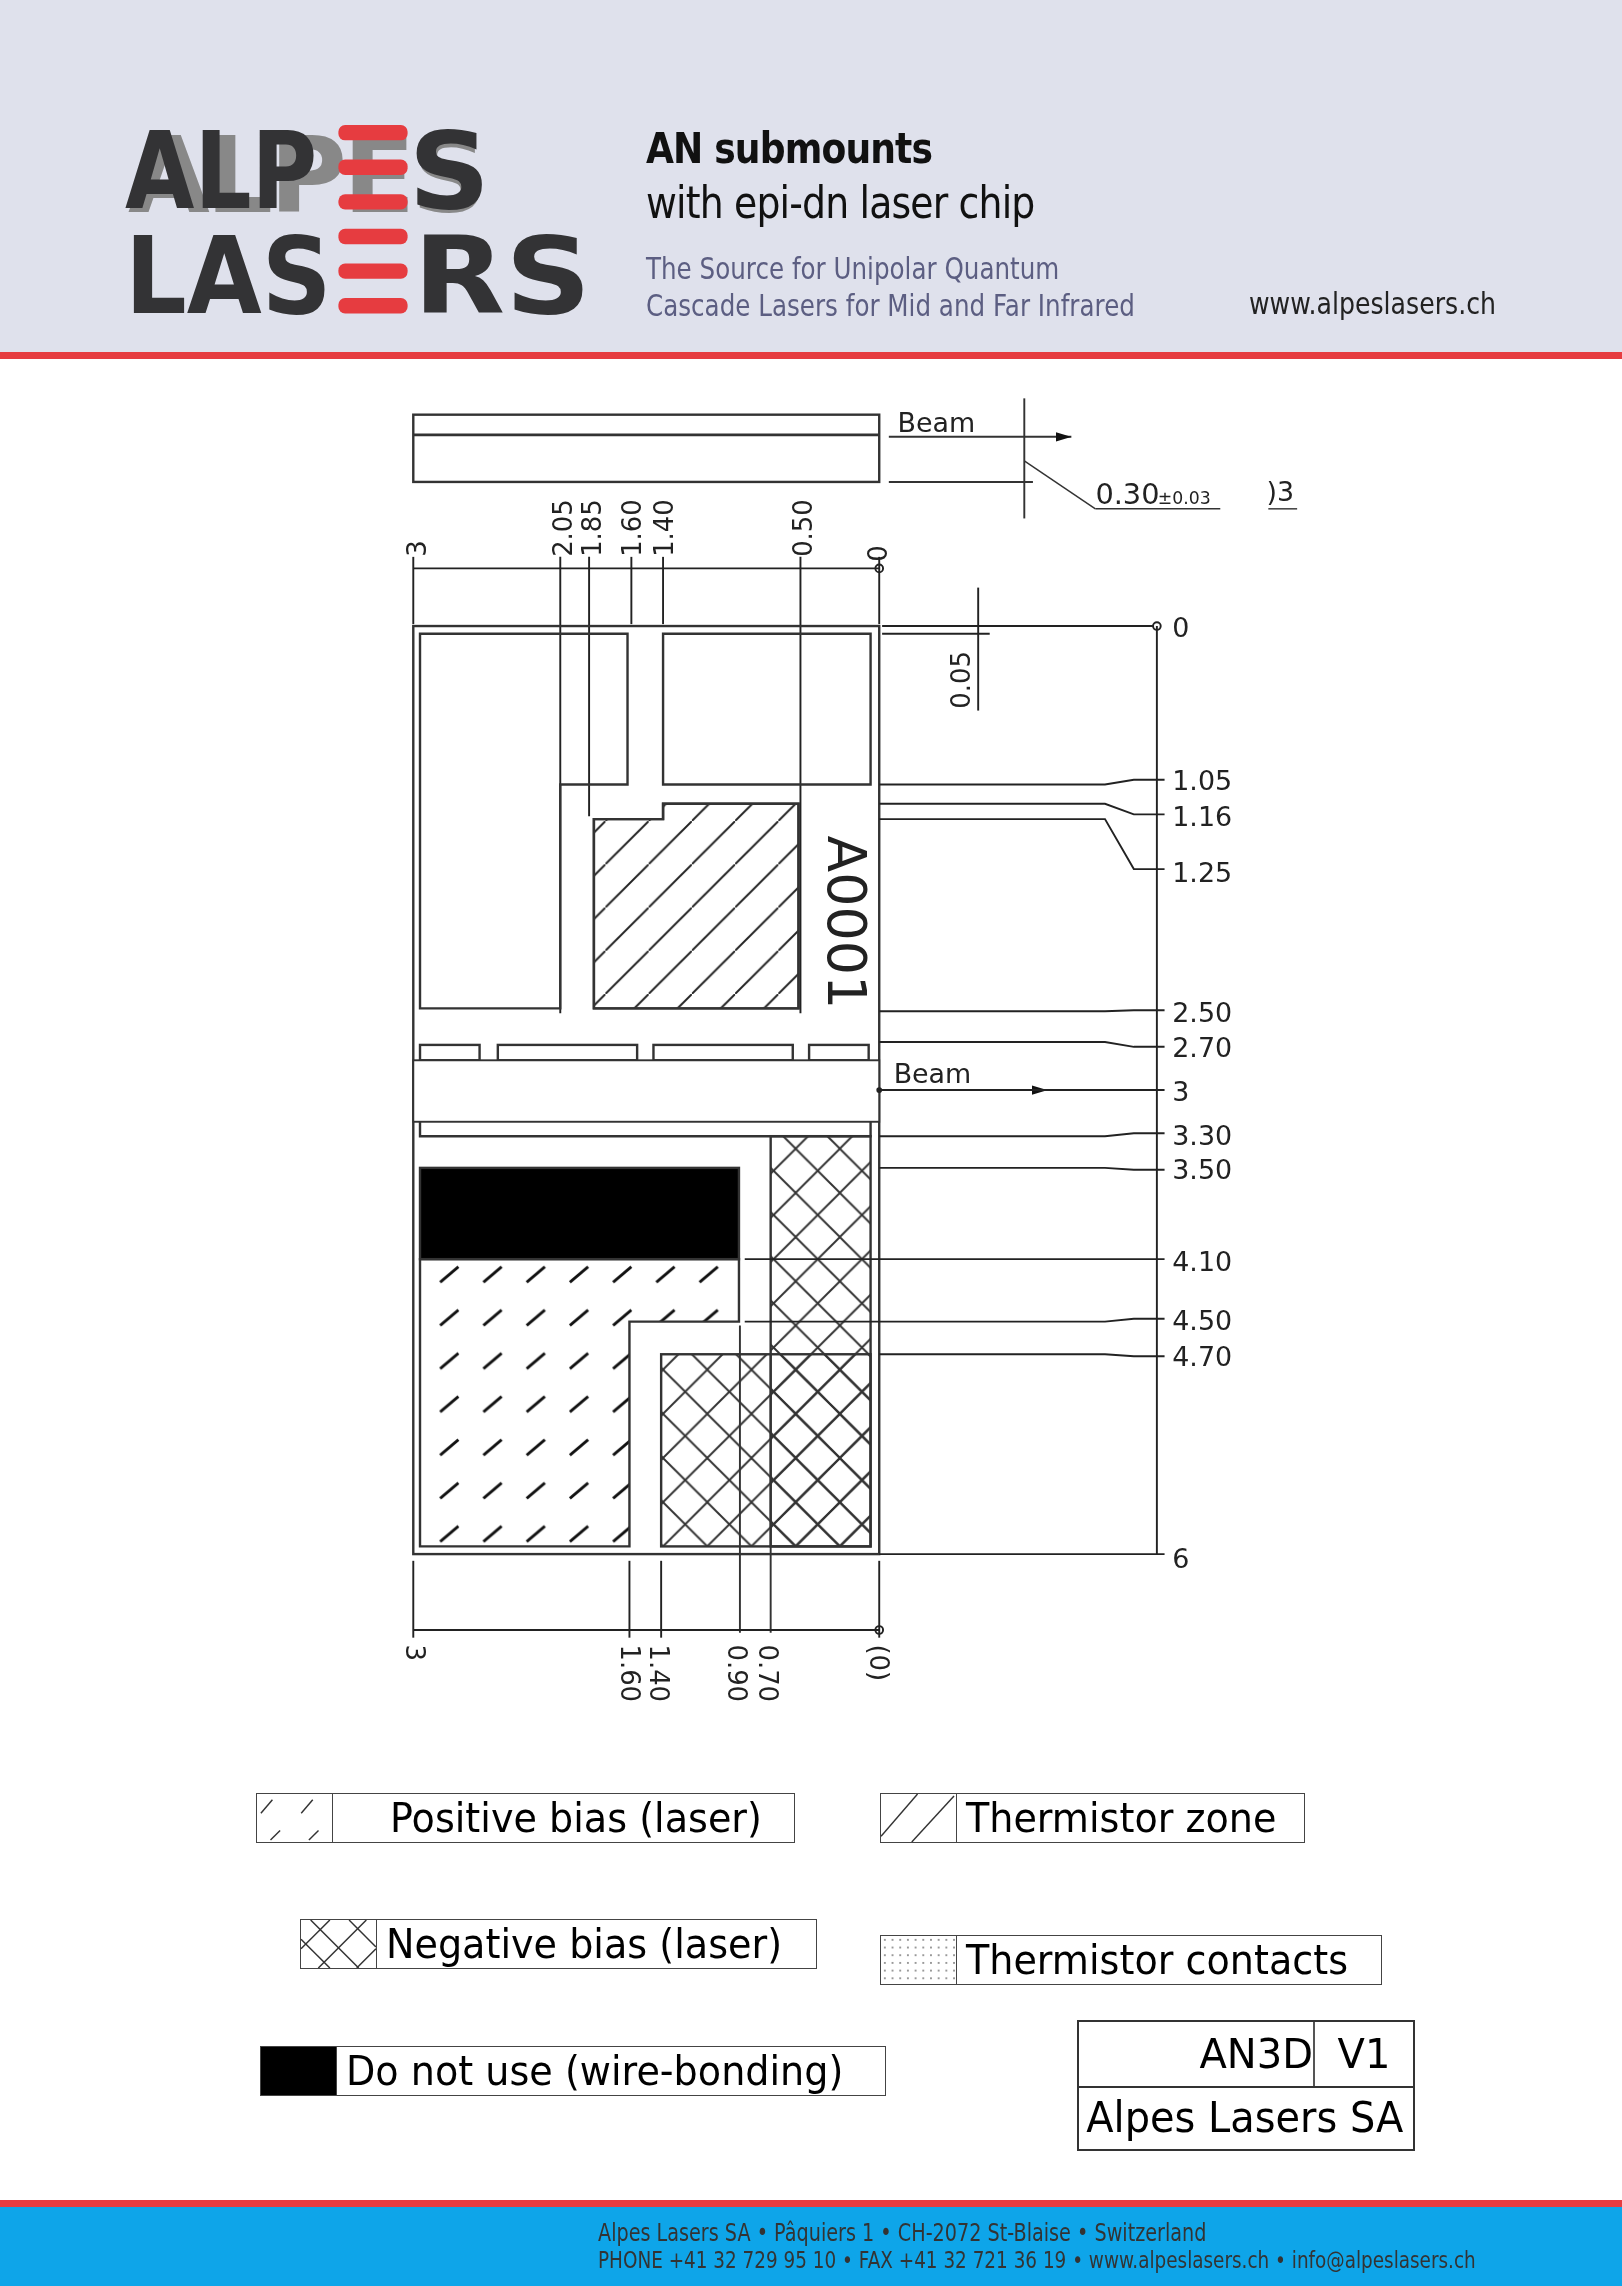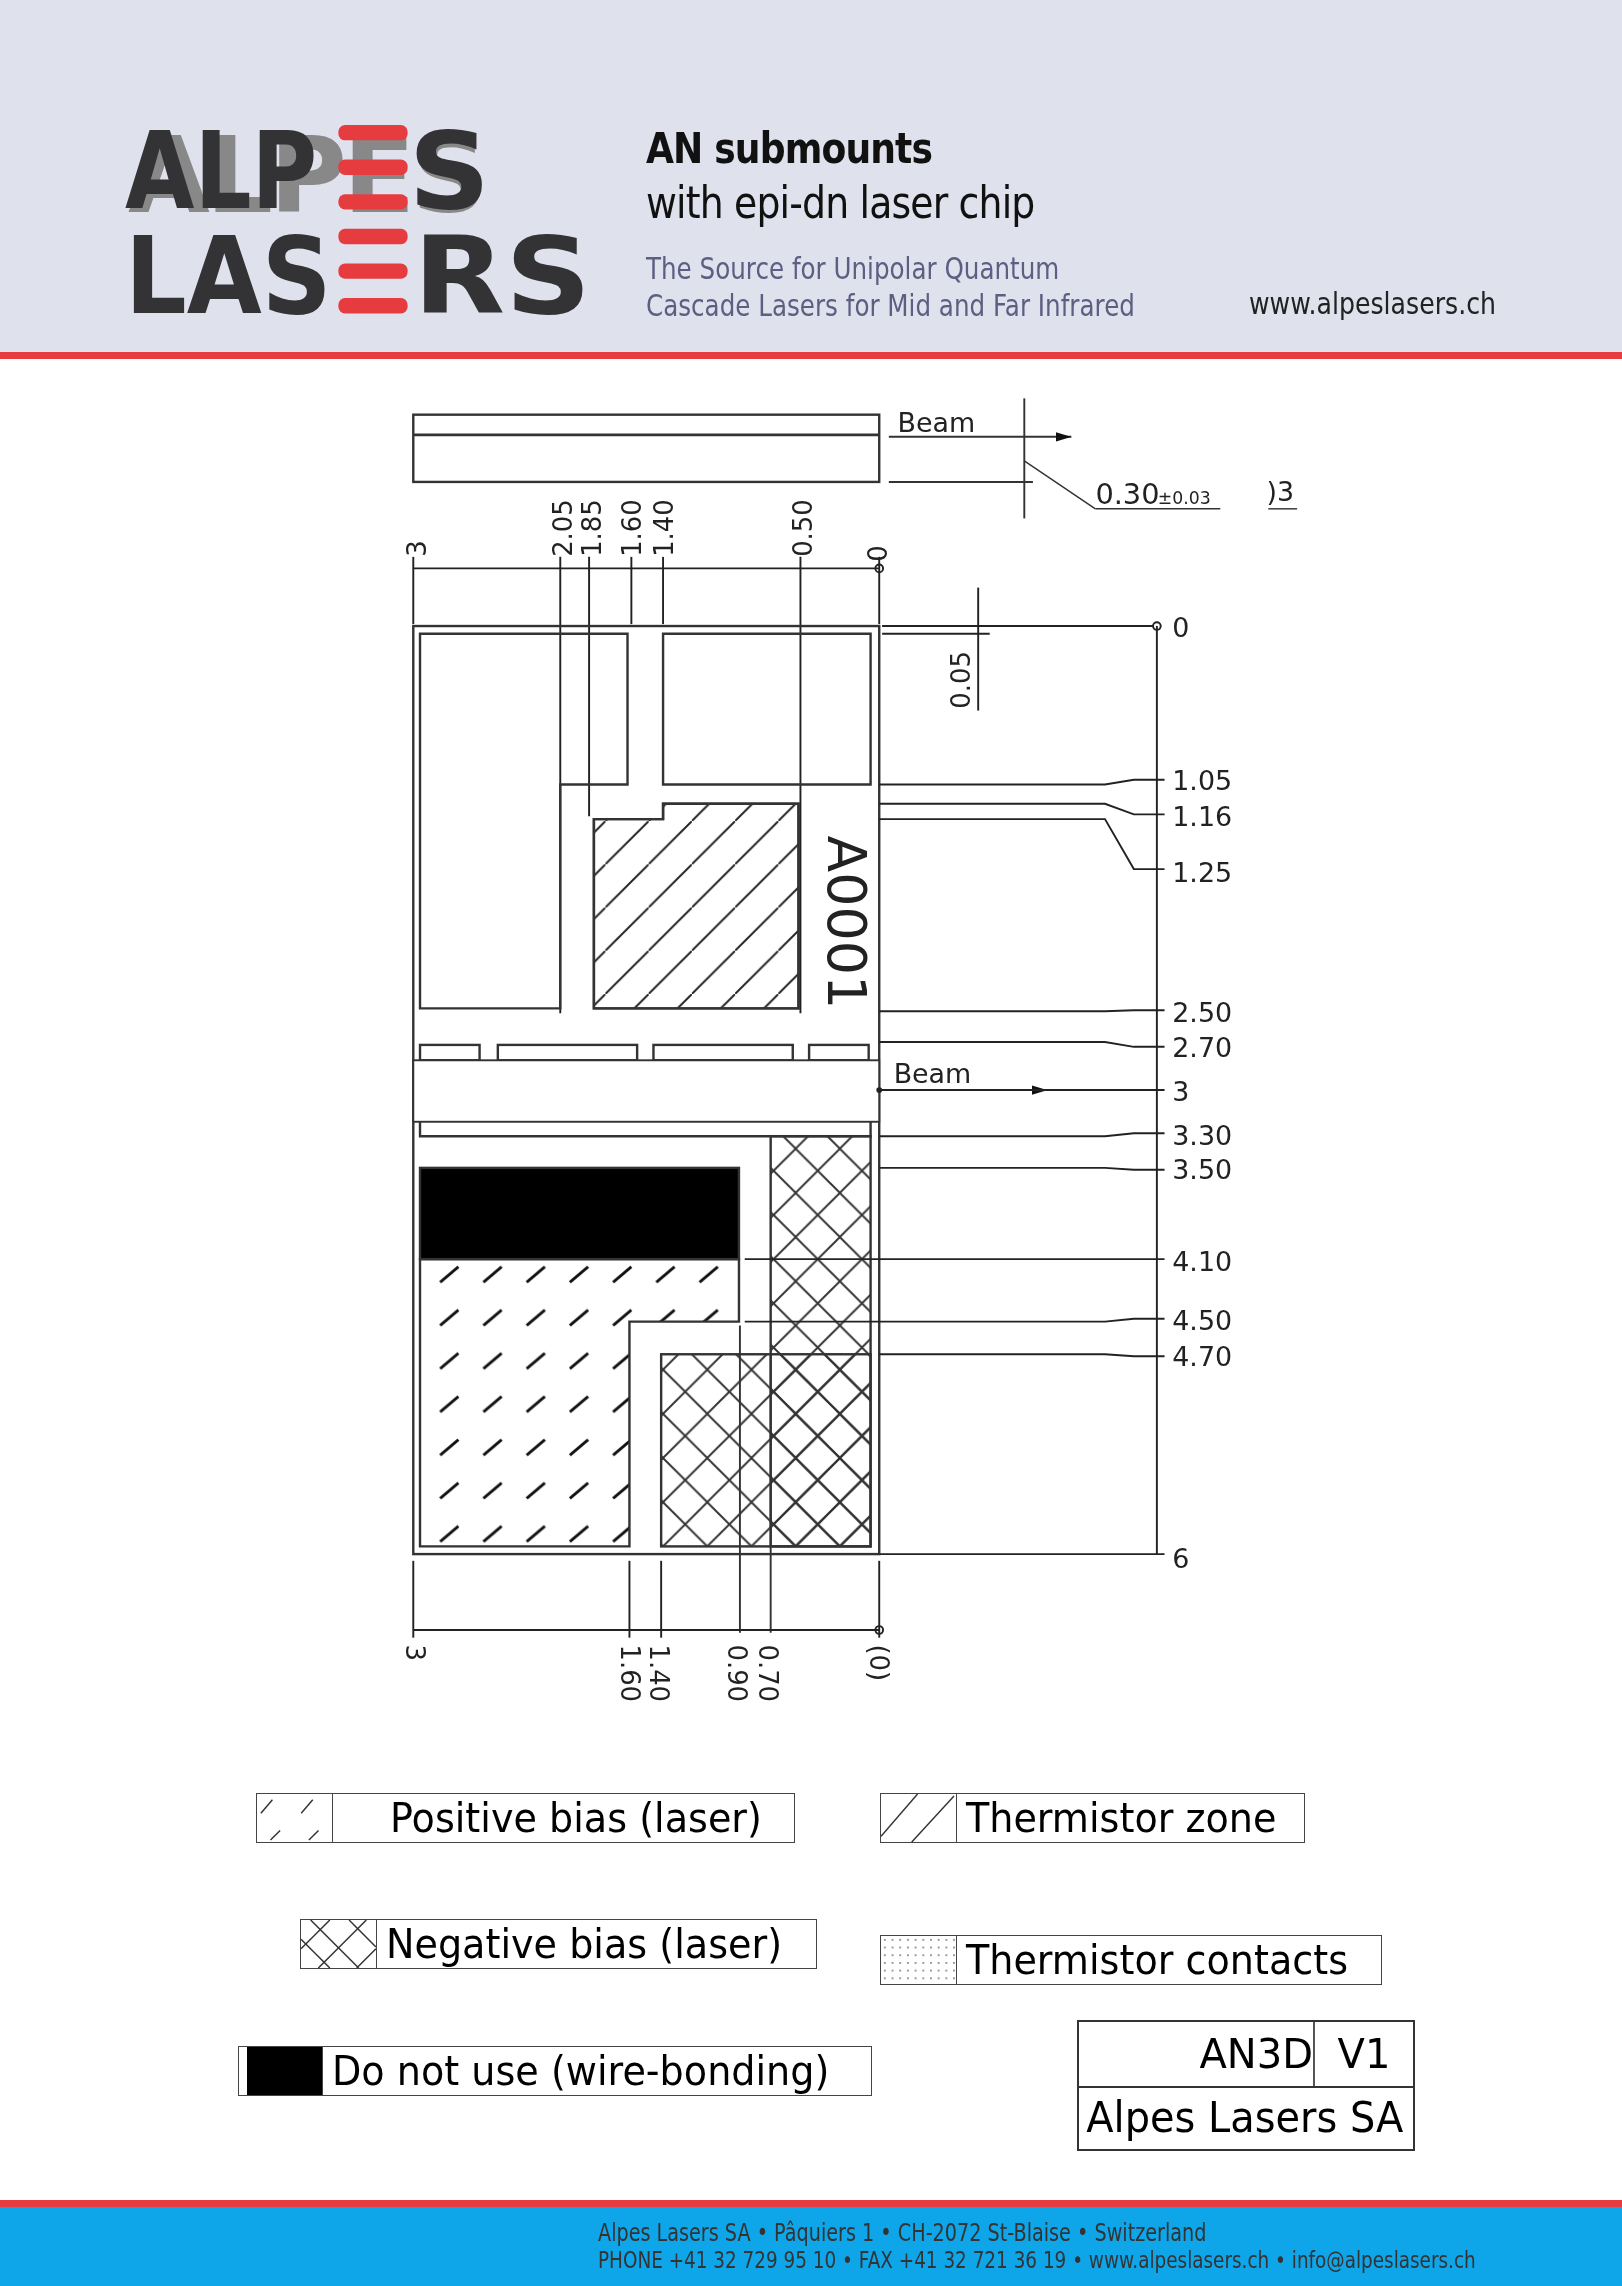--- a/index.html
+++ b/index.html
@@ -291,21 +291,21 @@
       </svg>
   </div>
   <div class="legend-label">Negative bias (laser)</div>
 </div>
 
 <div class="legend-item" style="left:880px; top:1919px;margin-top:16px;">
   <div class="legend-swatch" style="background-image: radial-gradient(#999 0.8px, transparent 1px); background-size: 7.7px 7.7px;"></div>
   <div class="legend-label">Thermistor contacts</div>
 </div>
 
-<div class="legend-item" style="left:238px; top:2046px;padding-left:8px;">
+<div class="legend-item" style="left:260px; top:2046px;">
   <div class="legend-swatch" style="background:#000;"></div>
   <div class="legend-label">Do not use (wire-bonding)</div>
 </div>
 
 <div class="title-table">
   <div class="tt-row1">
     <div class="tt-code">AN3D</div>
     <div class="tt-ver">V1</div>
   </div>
   <div class="tt-row2">Alpes Lasers SA</div>

